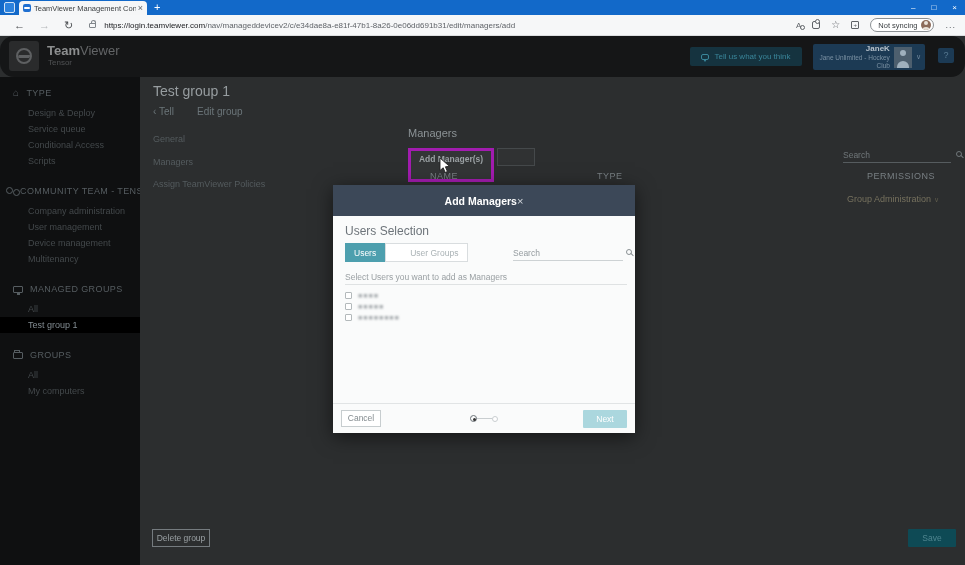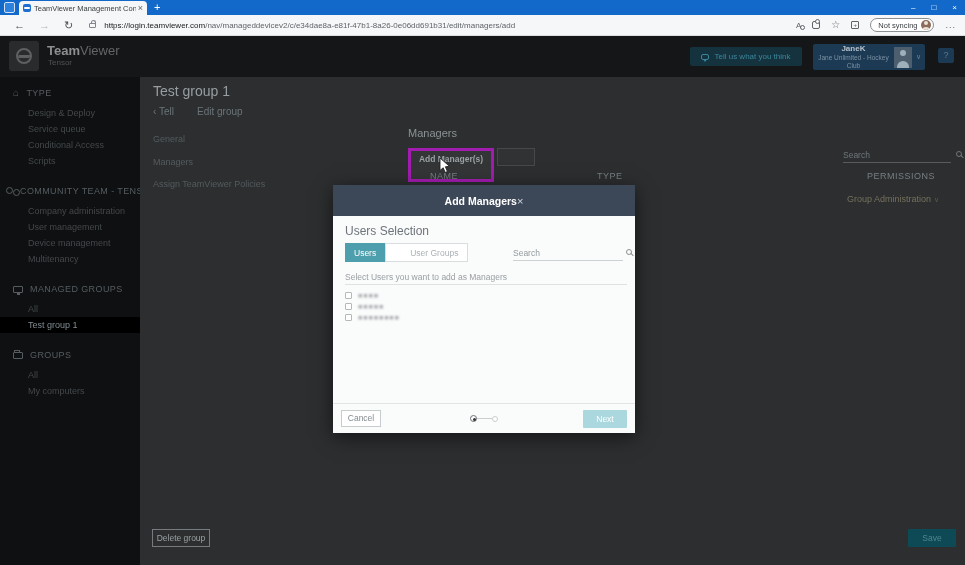--- a/index.html
+++ b/index.html
@@ -34,33 +34,33 @@
   .ico-star { font-size:10px; color:#5f6368; line-height:10px; }
   .ico-coll { width:8px; height:8px; border:1px solid #5f6368; border-radius:1px; position:relative; font-size:6px; color:#5f6368; text-align:center; line-height:7px; }
   .profile-pill { border:1px solid #8a8f93; border-radius:8px; height:14px; display:flex; align-items:center; padding:0 2px 0 7px; gap:4px; background:#fff; }
   .pill-label { font-size:7.5px; color:#3c4043; white-space:nowrap; }
   .pill-avatar { width:10px; height:10px; border-radius:50%; background:#8d6b5a; position:relative; overflow:hidden; }
   .pill-avatar:before { content:""; position:absolute; top:1px; left:3px; width:4px; height:4px; border-radius:50%; background:#e9e2d9; }
   .pill-avatar:after { content:""; position:absolute; bottom:-1px; left:1px; width:8px; height:4px; border-radius:4px 4px 0 0; background:#e9e2d9; }
   .menu-dots { font-size:9px; color:#5f6368; letter-spacing:1px; }
 
   
-  .app-header { position:absolute; top:36px; left:0; width:965px; height:41px; background:#151617; }
+  .app-header { position:absolute; top:36px; left:0; width:965px; height:41px; background:#151617;border-radius:14px; }
   .logo-box { position:absolute; left:9px; top:5px; width:30px; height:30px; background:#2a2b2c; border-radius:3px; display:flex; align-items:center; justify-content:center; }
   .logo-circle { width:16px; height:16px; border:2px solid #5e6062; border-radius:50%; position:relative; overflow:hidden; }
   .logo-circle:before { content:""; position:absolute; top:5px; left:0; width:12px; height:3px; background:#5e6062; transform:skewX(-25deg); }
   .brand { position:absolute; left:47px; top:7px; font-size:13px; white-space:nowrap; }
   .brand .b1 { color:#8d8f90; font-weight:bold; }
   .brand .b2 { color:#636567; }
   .brand-sub { position:absolute; left:48px; top:22px; font-size:8px; color:#505254; }
   .feedback-btn { position:absolute; left:690px; top:11px; width:112px; height:19px; background:#15333f; border-radius:2px; color:#3a869a; font-size:8px; display:flex; align-items:center; justify-content:center; gap:5px; }
   .bubble { width:8px; height:6px; border:1px solid #3a869a; border-radius:2px; position:relative; flex:0 0 auto; }
   .bubble:after { content:""; position:absolute; bottom:-3px; left:1px; border-left:2px solid transparent; border-right:2px solid transparent; border-top:3px solid #3a869a; }
   .user-chip { position:absolute; left:813px; top:8px; width:112px; height:26px; background:#1c3a54; border-radius:2px; display:flex; align-items:center; justify-content:flex-end; padding:0 4px; gap:4px; }
-  .user-text { text-align:center; line-height:1.25; }
+  .user-text { text-align:right; line-height:1.25; }
   .user-name { font-size:8px; color:#b7c2cb; font-weight:bold; }
   .user-org { font-size:6.5px; color:#7b91a3; }
   .user-avatar { width:18px; height:21px; background:#4d5f6e; position:relative; overflow:hidden; flex:0 0 auto; }
   .user-avatar:before { content:""; position:absolute; top:3px; left:6px; width:6px; height:6px; border-radius:50%; background:#9fb0bd; }
   .user-avatar:after { content:""; position:absolute; bottom:-1px; left:3px; width:12px; height:8px; border-radius:6px 6px 0 0; background:#9fb0bd; }
   .chip-chev { color:#6d8499; font-size:7px; }
   .help-btn { position:absolute; left:938px; top:12px; width:16px; height:15px; background:#1c3a54; border-radius:2px; color:#587a92; font-size:9px; text-align:center; line-height:15px; }
 
   
   .sidebar { position:absolute; top:77px; left:0; width:140px; height:488px; background:#0f1011; }

